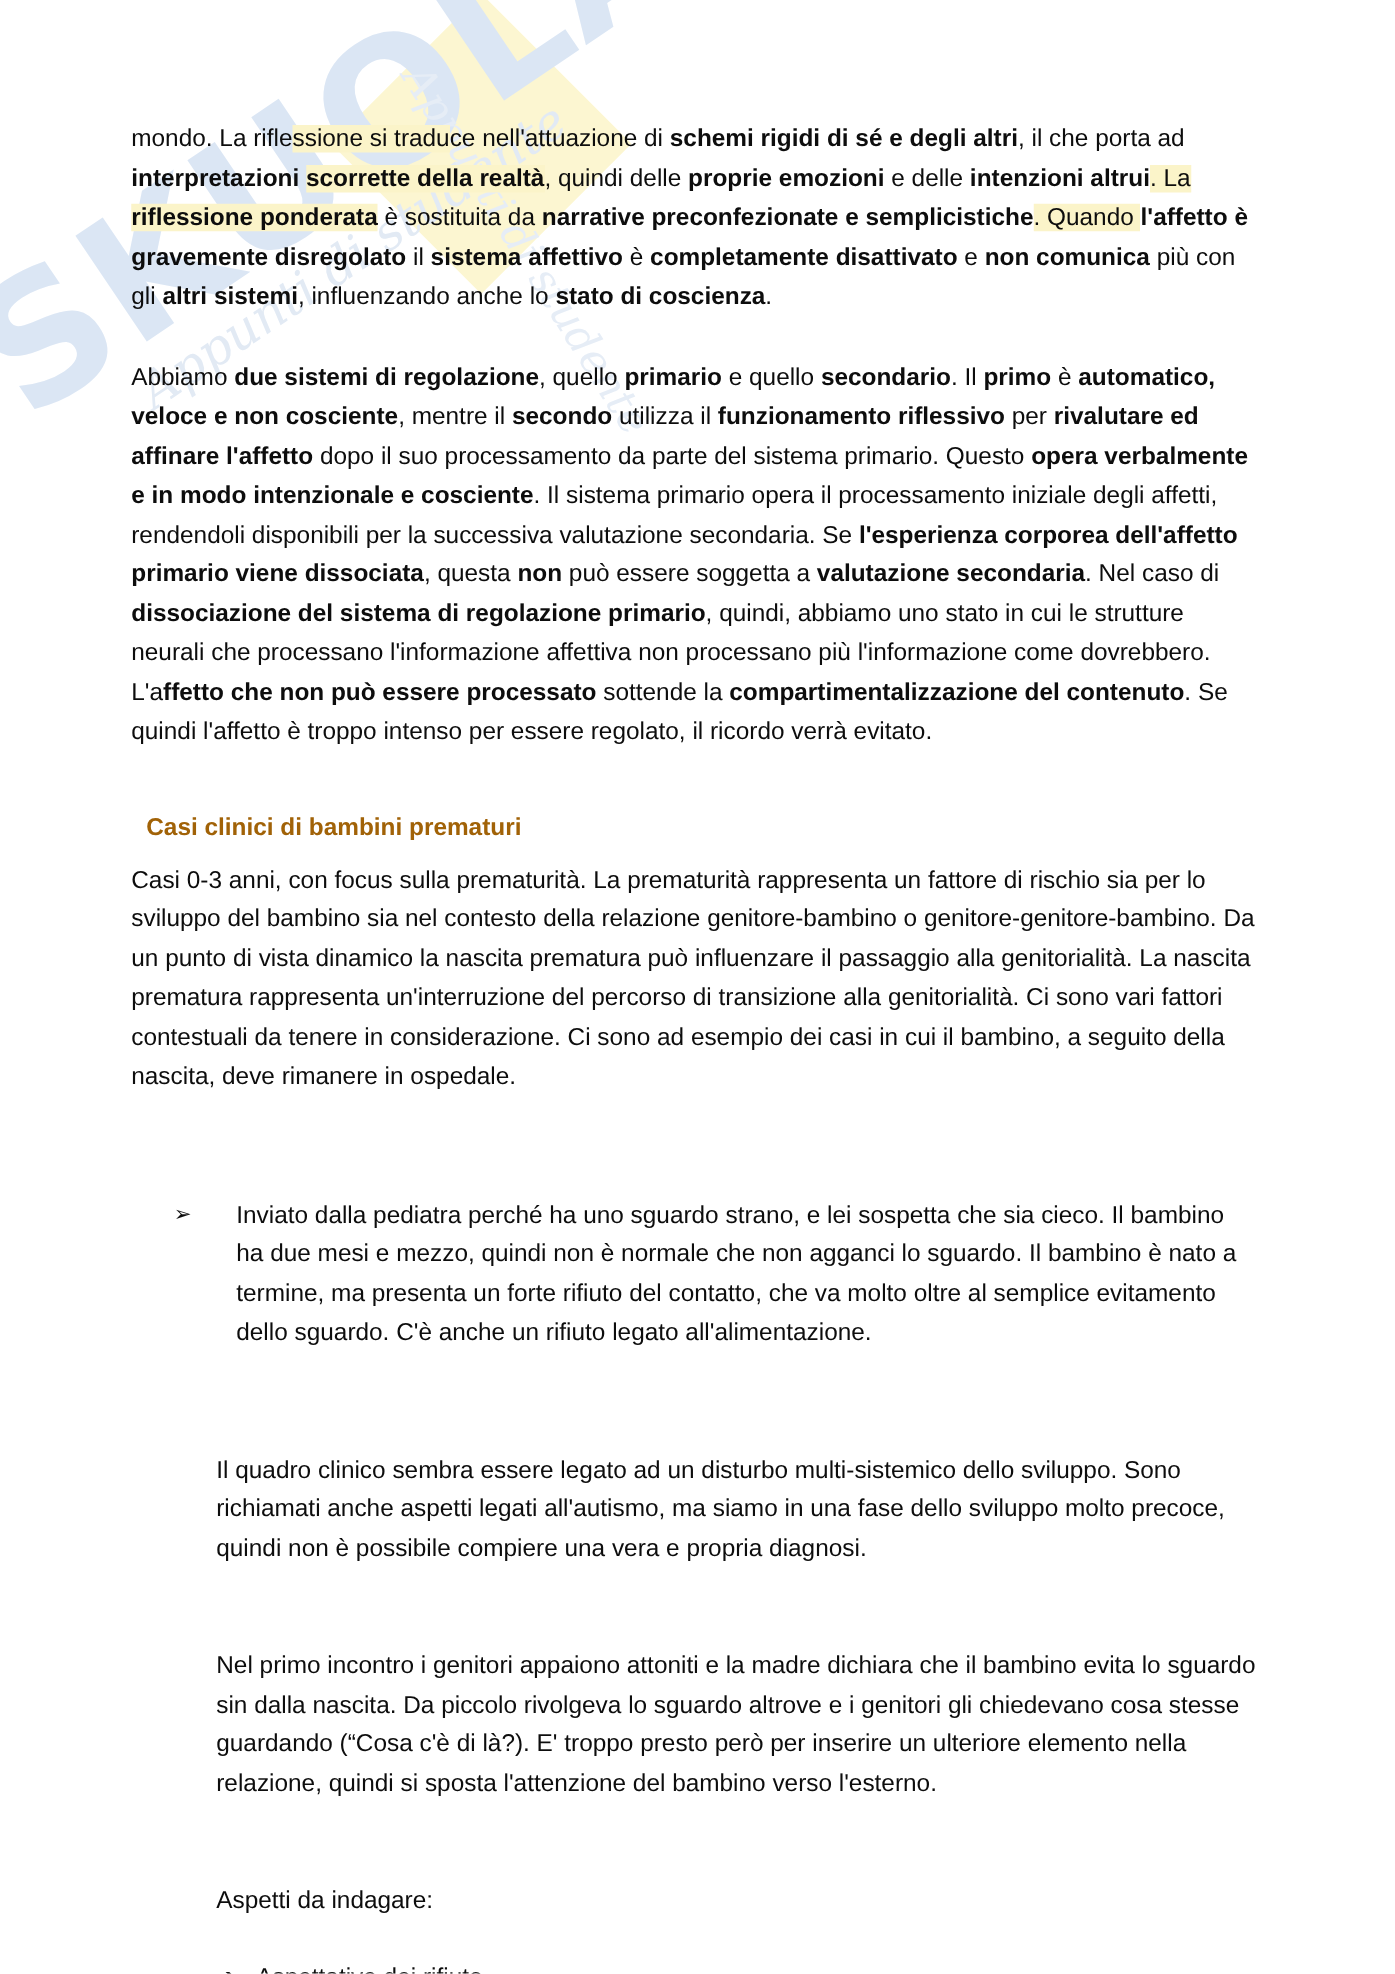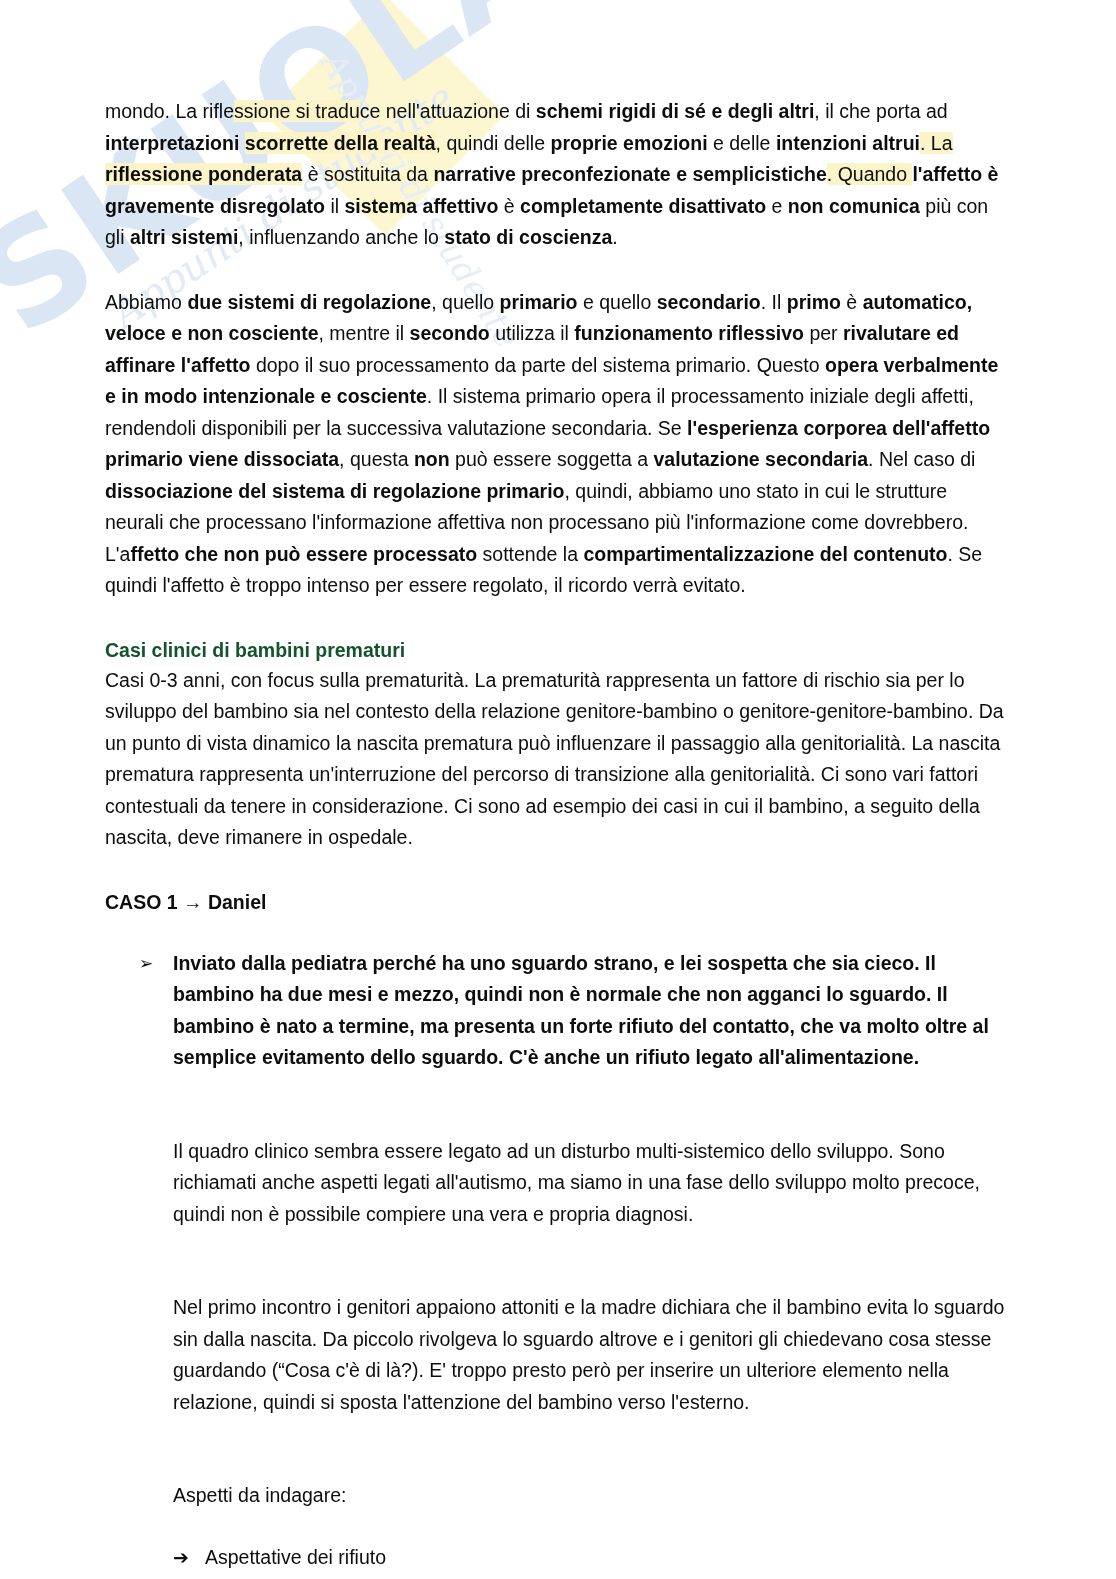--- a/index.html
+++ b/index.html
@@ -98,22 +98,22 @@
   b { font-weight: bold; }
 
   .hl {
     background: #fbf4c9;
   }
 
   .heading-blue {
     font-size: 19.5px;
     line-height: 30px;
     font-weight: bold;
-    color: #14532d;
-    margin: 0;
+    color: #a16207;
+    margin: 12px;
   }
   .heading-bold {
     font-size: 19.5px;
     line-height: 31px;
     font-weight: bold;
     color: #0d0d0d;
     margin: 0;
   }
 
   
@@ -123,21 +123,21 @@
   }
   .bullet-marker {
     position: absolute;
     left: 34px;
     top: 0px;
     font-family: "DejaVu Sans", sans-serif;
     font-size: 17px;
     line-height: 31.5px;
     color: #0d0d0d;
   }
-  .bullet-body p { margin: 0; font-weight: bold; }
+  .bullet-body p { margin: 16px; }
   .sub-para { padding-left: 68px; margin-top: 32px; }
 
   
   .arrow-list {
     padding-left: 68px;
   }
   .arrow-item {
     position: relative;
     padding-left: 32px;
     font-size: 19.5px;
@@ -176,21 +176,20 @@
     <p class="para"><span>Abbiamo </span><b>due sistemi di regolazione</b><span>, quello </span><b>primario</b><span> e quello </span><b>secondario</b><span>. Il </span><b>primo</b><span> è </span><b>automatico, veloce e non cosciente</b><span>, mentre il </span><b>secondo</b><span> utilizza il </span><b>funzionamento riflessivo</b><span> per </span><b>rivalutare ed affinare l'affetto</b><span> dopo il suo processamento da parte del sistema primario. Questo </span><b>opera verbalmente e in modo intenzionale e cosciente</b><span>. Il sistema primario opera il processamento iniziale degli affetti, rendendoli disponibili per la successiva valutazione secondaria. Se </span><b>l'esperienza corporea dell'affetto primario viene dissociata</b><span>, questa </span><b>non</b><span> può essere soggetta a </span><b>valutazione secondaria</b><span>. Nel caso di </span><b>dissociazione del sistema di regolazione primario</b><span>, quindi, abbiamo uno stato in cui le strutture neurali che processano l'informazione affettiva non processano più l'informazione come dovrebbero. L'a</span><b>ffetto che non può essere processato</b><span> sottende la </span><b>compartimentalizzazione del contenuto</b><span>. Se quindi l'affetto è troppo intenso per essere regolato, il ricordo verrà evitato.</span></p>
 
     <div class="gap-lg"></div>
 
     <p class="heading-blue">Casi clinici di bambini prematuri</p>
 
     <p class="para">Casi 0-3 anni, con focus sulla prematurità. La prematurità rappresenta un fattore di rischio sia per lo sviluppo del bambino sia nel contesto della relazione genitore-bambino o genitore-genitore-bambino. Da un punto di vista dinamico la nascita prematura può influenzare il passaggio alla genitorialità. La nascita prematura rappresenta un'interruzione del percorso di transizione alla genitorialità. Ci sono vari fattori contestuali da tenere in considerazione. Ci sono ad esempio dei casi in cui il bambino, a seguito della nascita, deve rimanere in ospedale.</p>
 
     <div class="gap-lg"></div>
 
-    <p class="heading-bold">CASO 1 → Daniel</p>
 
     <div class="gap-md"></div>
 
     <div class="bullet-block">
       <span class="bullet-marker">➢</span>
       <div class="bullet-body">
         <p>Inviato dalla pediatra perché ha uno sguardo strano, e lei sospetta che sia cieco. Il bambino ha due mesi e mezzo, quindi non è normale che non agganci lo sguardo. Il bambino è nato a termine, ma presenta un forte rifiuto del contatto, che va molto oltre al semplice evitamento dello sguardo. C'è anche un rifiuto legato all'alimentazione.</p>
       </div>
     </div>
 

